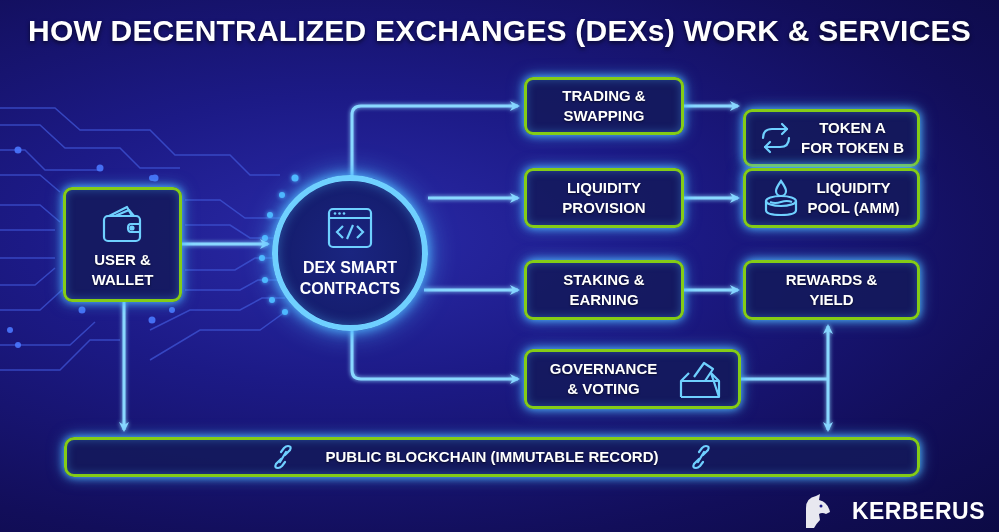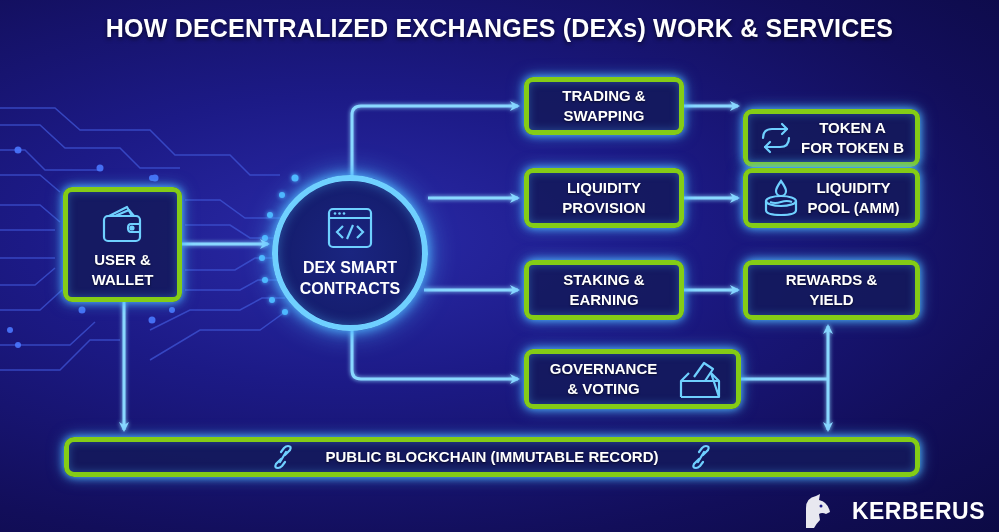--- a/index.html
+++ b/index.html
@@ -1,22 +1,22 @@
 <!DOCTYPE html>
 <html><head>
 <meta charset="utf-8">
 <style>
   html,body{margin:0;padding:0;}
   body{width:999px;height:532px;overflow:hidden;position:relative;
     background:radial-gradient(ellipse at 35% 45%, #2a2aa8 0%, #1c1a86 35%, #120e5a 75%, #0c0a45 100%);
     font-family:"DejaVu Sans","Liberation Sans",sans-serif;color:#fff;}
-  .title{position:absolute;left:0;top:14px;width:999px;text-align:center;font-size:25px;font-weight:bold;letter-spacing:0.2px;
+  .title{position:absolute;left:0;top:14px;width:999px;text-align:center;font-size:30px;font-weight:bold;letter-spacing:0.2px;
     text-shadow:0 2px 4px rgba(0,0,0,0.6);font-family:"Liberation Sans",sans-serif;}
   svg.wires{position:absolute;left:0;top:0;}
-  .box{position:absolute;border:5px solid #84cc16;border-radius:9px;background:rgba(20,26,90,0.85);
+  .box{position:absolute;border:3px solid #84cc16;border-radius:9px;background:rgba(20,26,90,0.85);
     box-shadow:0 0 8px #4fb8ff,0 0 16px rgba(79,184,255,0.55), inset 0 0 8px rgba(79,184,255,0.35);
     display:flex;align-items:center;justify-content:center;text-align:center;font-weight:bold;font-size:15px;line-height:20px;
     font-family:"Liberation Sans",sans-serif;text-shadow:0 1px 2px rgba(0,0,0,0.6);box-sizing:border-box;}
   .box .lbl{white-space:pre-line;}
   .circle{position:absolute;left:272px;top:175px;width:156px;height:156px;border-radius:50%;border:6px solid #6fd0ff;
     background:radial-gradient(circle,#1a2580 0%,#151d6e 70%);box-sizing:border-box;
     box-shadow:0 0 12px #4fb8ff,0 0 28px rgba(79,184,255,0.7),inset 0 0 12px rgba(79,184,255,0.4);
     display:flex;flex-direction:column;align-items:center;justify-content:center;font-weight:bold;font-size:16px;line-height:21px;text-align:center;
     font-family:"Liberation Sans",sans-serif;}
   .brand{position:absolute;right:14px;bottom:4px;display:flex;align-items:center;gap:20px;font-weight:bold;font-size:23px;font-family:"Liberation Sans",sans-serif;letter-spacing:0.5px;}

